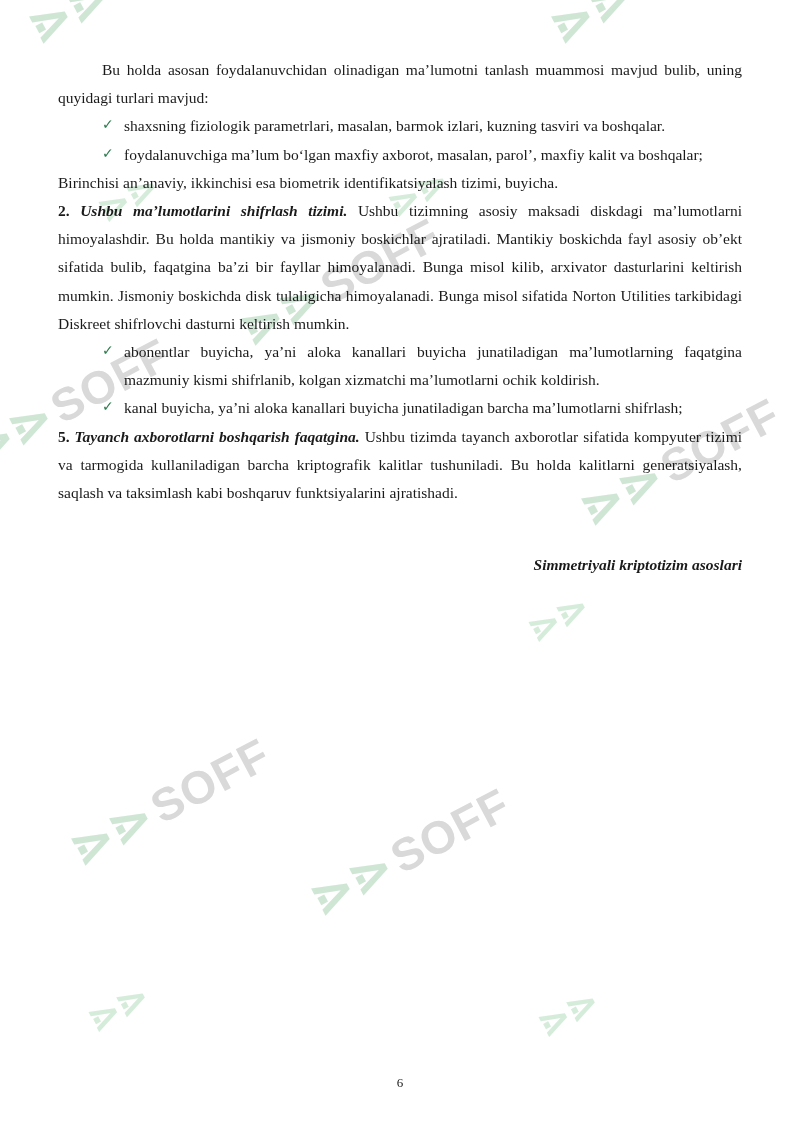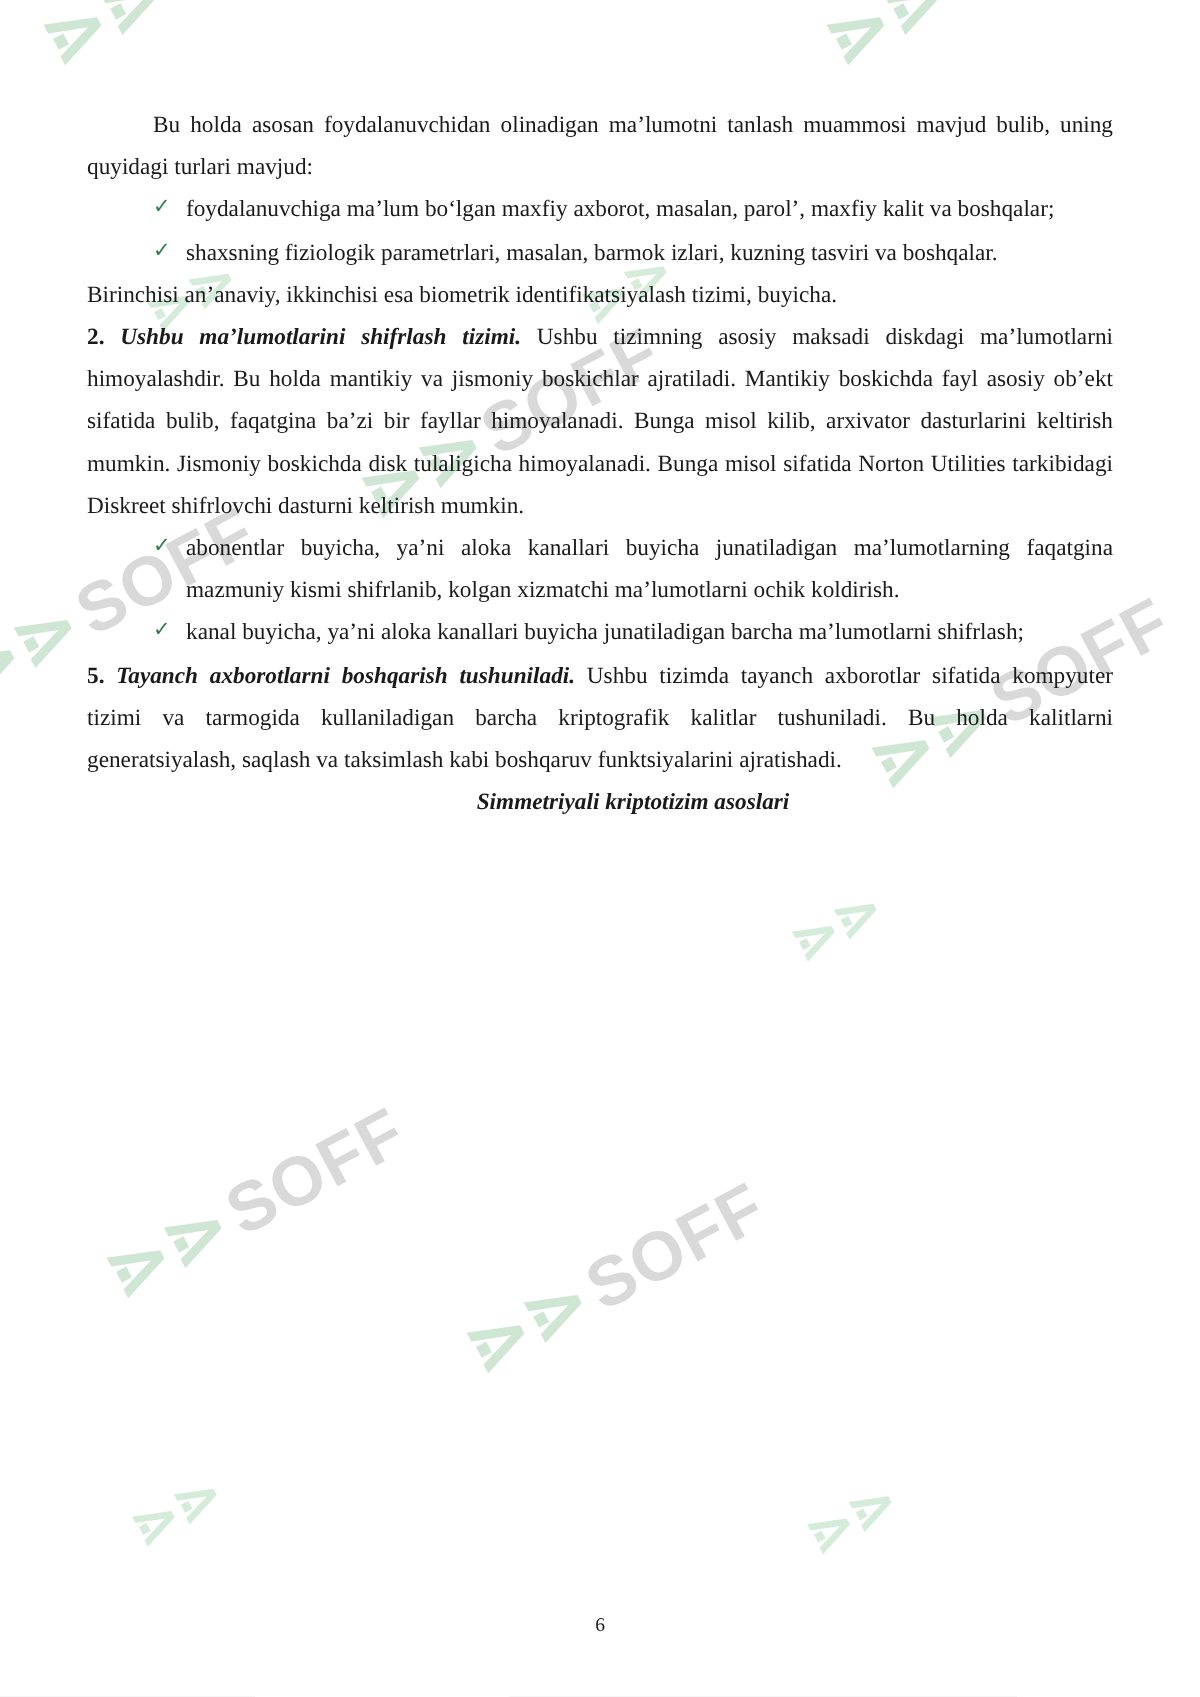--- a/index.html
+++ b/index.html
@@ -45,21 +45,21 @@
     line-height: 1;
   }
   .wm-big .wm-logo { font-size: 54px; }
   .wm-big .wm-text { font-size: 46px; }
   .wm-small .wm-logo { font-size: 40px; color: #d6ecdb; }
 
   
   .content {
     position: relative;
     z-index: 2;
-    padding: 70px 58px 0 58px;
+    padding: 56px 58px 0 58px;
     font-size: 15.5px;
     line-height: 1.82;
   }
   p {
     margin: 0 0 0 0;
     text-align: justify;
     text-justify: inter-word;
   }
   .indent { text-indent: 44px; }
   .bi { font-weight: 700; font-style: italic; }
@@ -77,24 +77,25 @@
   ul.checklist li::before {
     content: "\2713";
     position: absolute;
     left: 0;
     top: 0;
     color: #2e7d4f;
     font-size: 14px;
     font-family: "DejaVu Sans", sans-serif;
   }
   .center-it {
-    text-align: center;
+    text-align: right;
     text-indent: 44px;
     font-weight: 700;
     font-style: italic;
+    margin-top: 44px;
   }
   .page-number {
     position: absolute;
     bottom: 40px;
     left: 0;
     right: 0;
     text-align: center;
     font-size: 13px;
     color: #1a1a1a;
     z-index: 2;
@@ -149,42 +150,42 @@
     <div class="wm wm-small" style="left:530px; top:1010px; transform: rotate(-28deg);">
       <span class="wm-logo">⋗⋗</span>
     </div>
   </div>
 
   <div class="content">
 
     <p class="indent">Bu holda asosan foydalanuvchidan olinadigan ma’lumotni tanlash muammosi mavjud bulib, uning quyidagi turlari mavjud:</p>
 
     <ul class="checklist">
+      <li>shaxsning fiziologik parametrlari, masalan, barmok izlari, kuzning tasviri va boshqalar.</li>
       <li>foydalanuvchiga ma’lum bo‘lgan maxfiy axborot, masalan, parol’, maxfiy kalit va boshqalar;</li>
-      <li>shaxsning fiziologik parametrlari, masalan, barmok izlari, kuzning tasviri va boshqalar.</li>
     </ul>
 
     <p>Birinchisi an’anaviy, ikkinchisi esa biometrik identifikatsiyalash tizimi, buyicha.</p>
 
     <p>
       <span class="b">2.</span>
       <span class="bi">Ushbu ma’lumotlarini shifrlash tizimi.</span>
       <span>Ushbu tizimning asosiy maksadi diskdagi ma’lumotlarni himoyalashdir. Bu holda mantikiy va jismoniy boskichlar ajratiladi. Mantikiy boskichda fayl asosiy ob’ekt sifatida bulib, faqatgina ba’zi bir fayllar himoyalanadi. Bunga misol kilib, arxivator dasturlarini keltirish mumkin. Jismoniy boskichda disk tulaligicha himoyalanadi. Bunga misol sifatida Norton Utilities tarkibidagi Diskreet shifrlovchi dasturni keltirish mumkin.</span>
     </p>
 
 
     <ul class="checklist">
       <li>abonentlar buyicha, ya’ni aloka kanallari buyicha junatiladigan ma’lumotlarning faqatgina mazmuniy kismi shifrlanib, kolgan xizmatchi ma’lumotlarni ochik koldirish.</li>
       <li>kanal buyicha, ya’ni aloka kanallari buyicha junatiladigan barcha ma’lumotlarni shifrlash;</li>
     </ul>
 
 
     <p>
       <span class="b">5.</span>
-      <span class="bi">Tayanch axborotlarni boshqarish tushuniladi.</span>
+      <span class="bi">Tayanch axborotlarni boshqarish faqatgina.</span>
       <span>Ushbu tizimda tayanch axborotlar sifatida kompyuter tizimi va tarmogida kullaniladigan barcha kriptografik kalitlar tushuniladi. Bu holda kalitlarni generatsiyalash, saqlash va taksimlash kabi boshqaruv funktsiyalarini ajratishadi.</span>
     </p>
 
     <p class="center-it">Simmetriyali kriptotizim asoslari</p>
 
   </div>
 
   <div class="page-number">6</div>
 
 </div>

